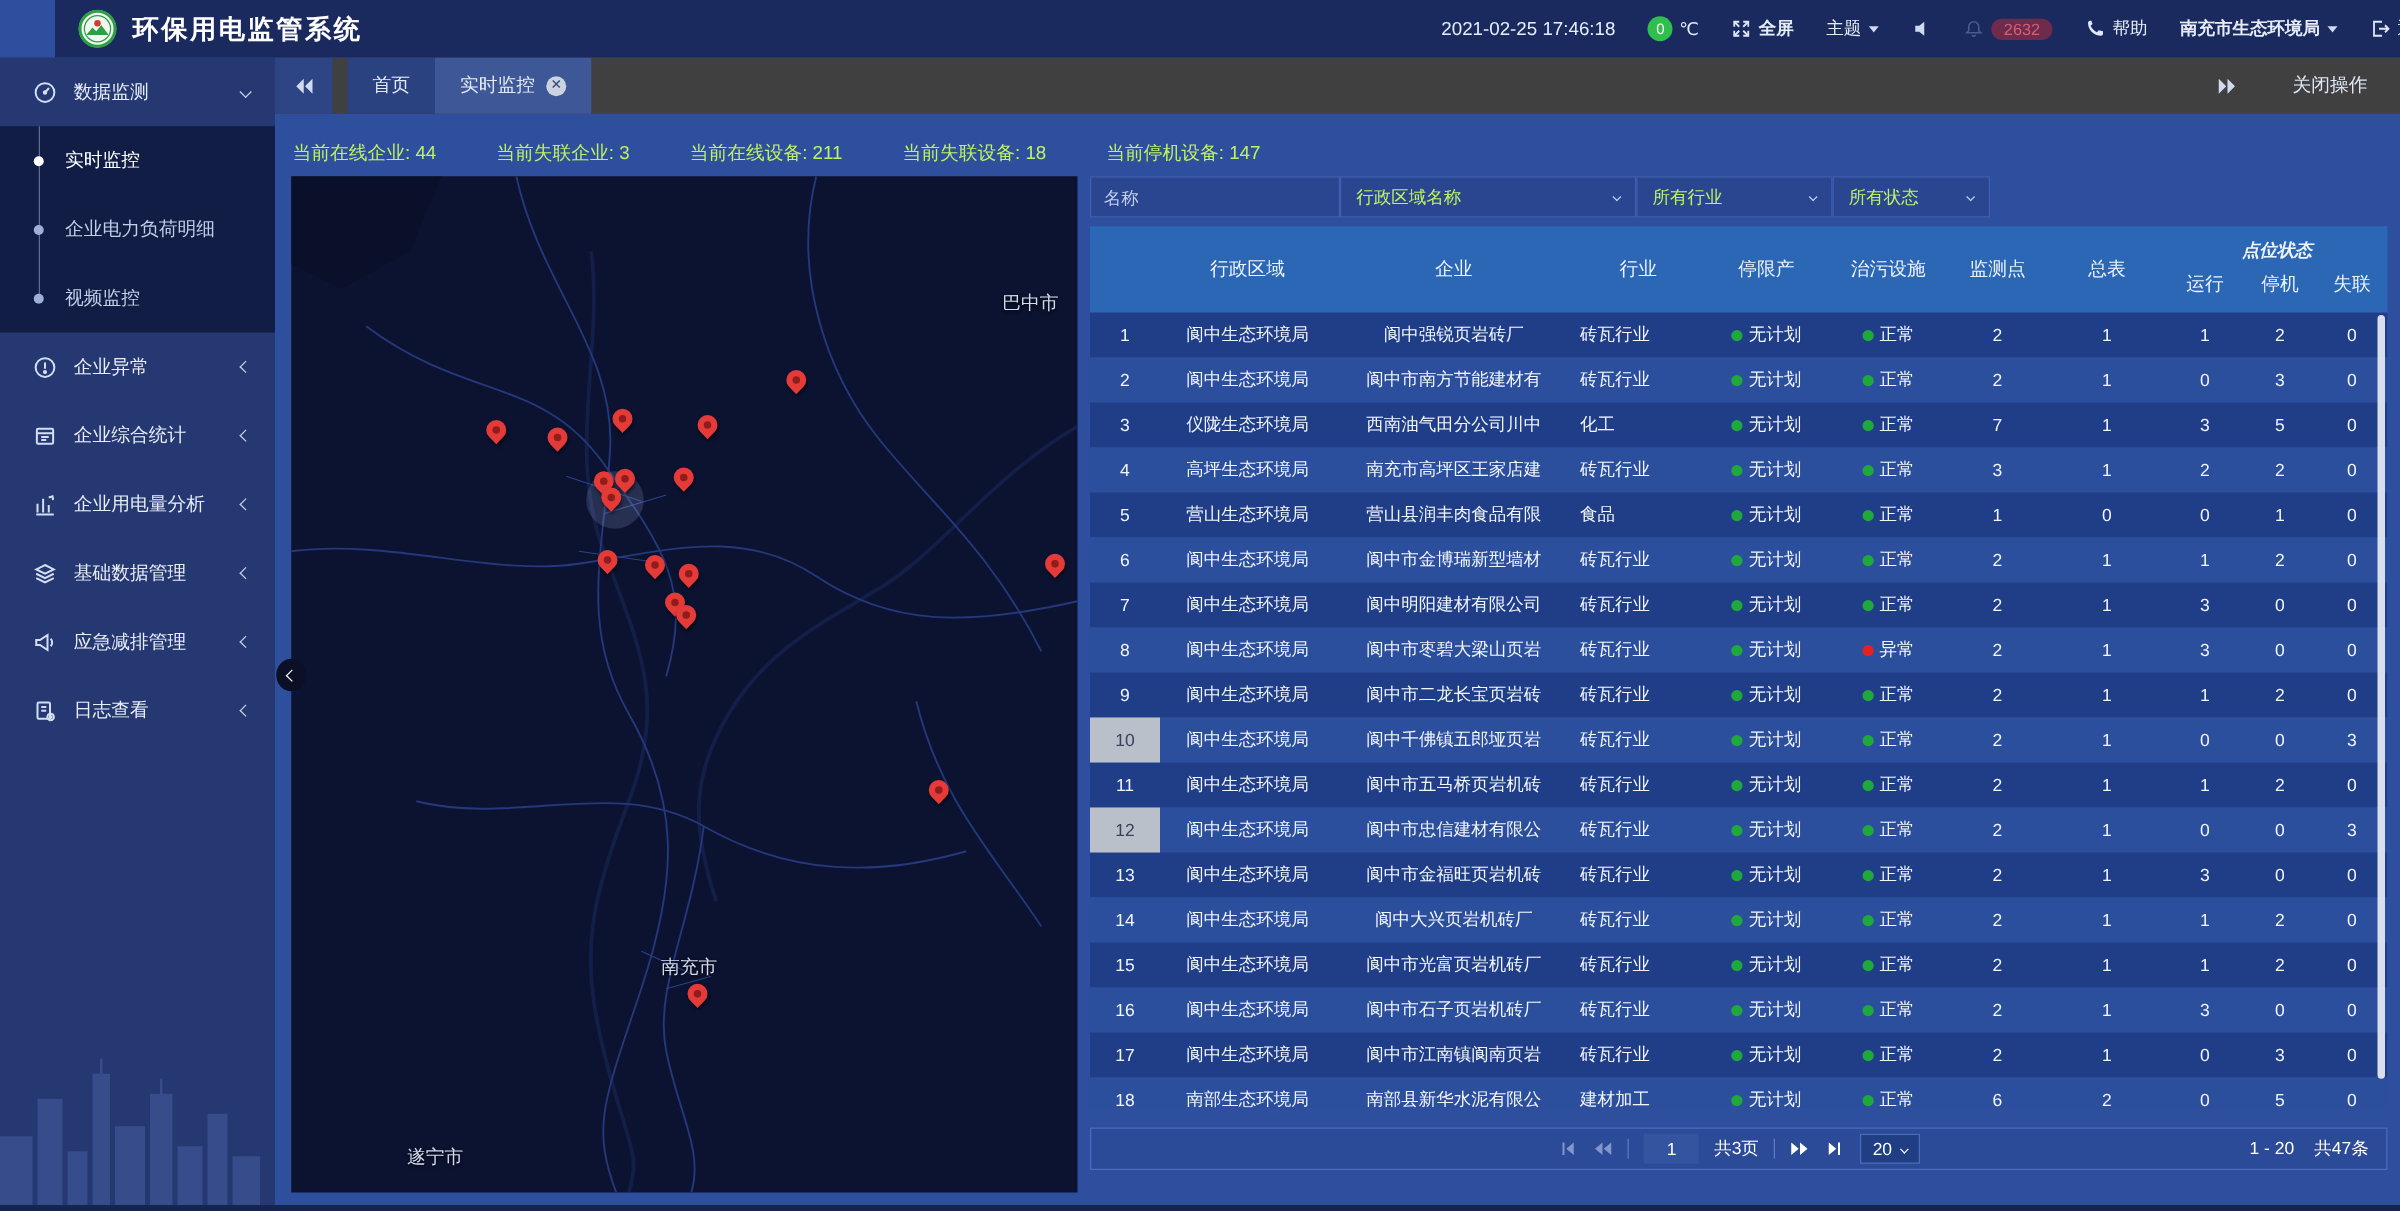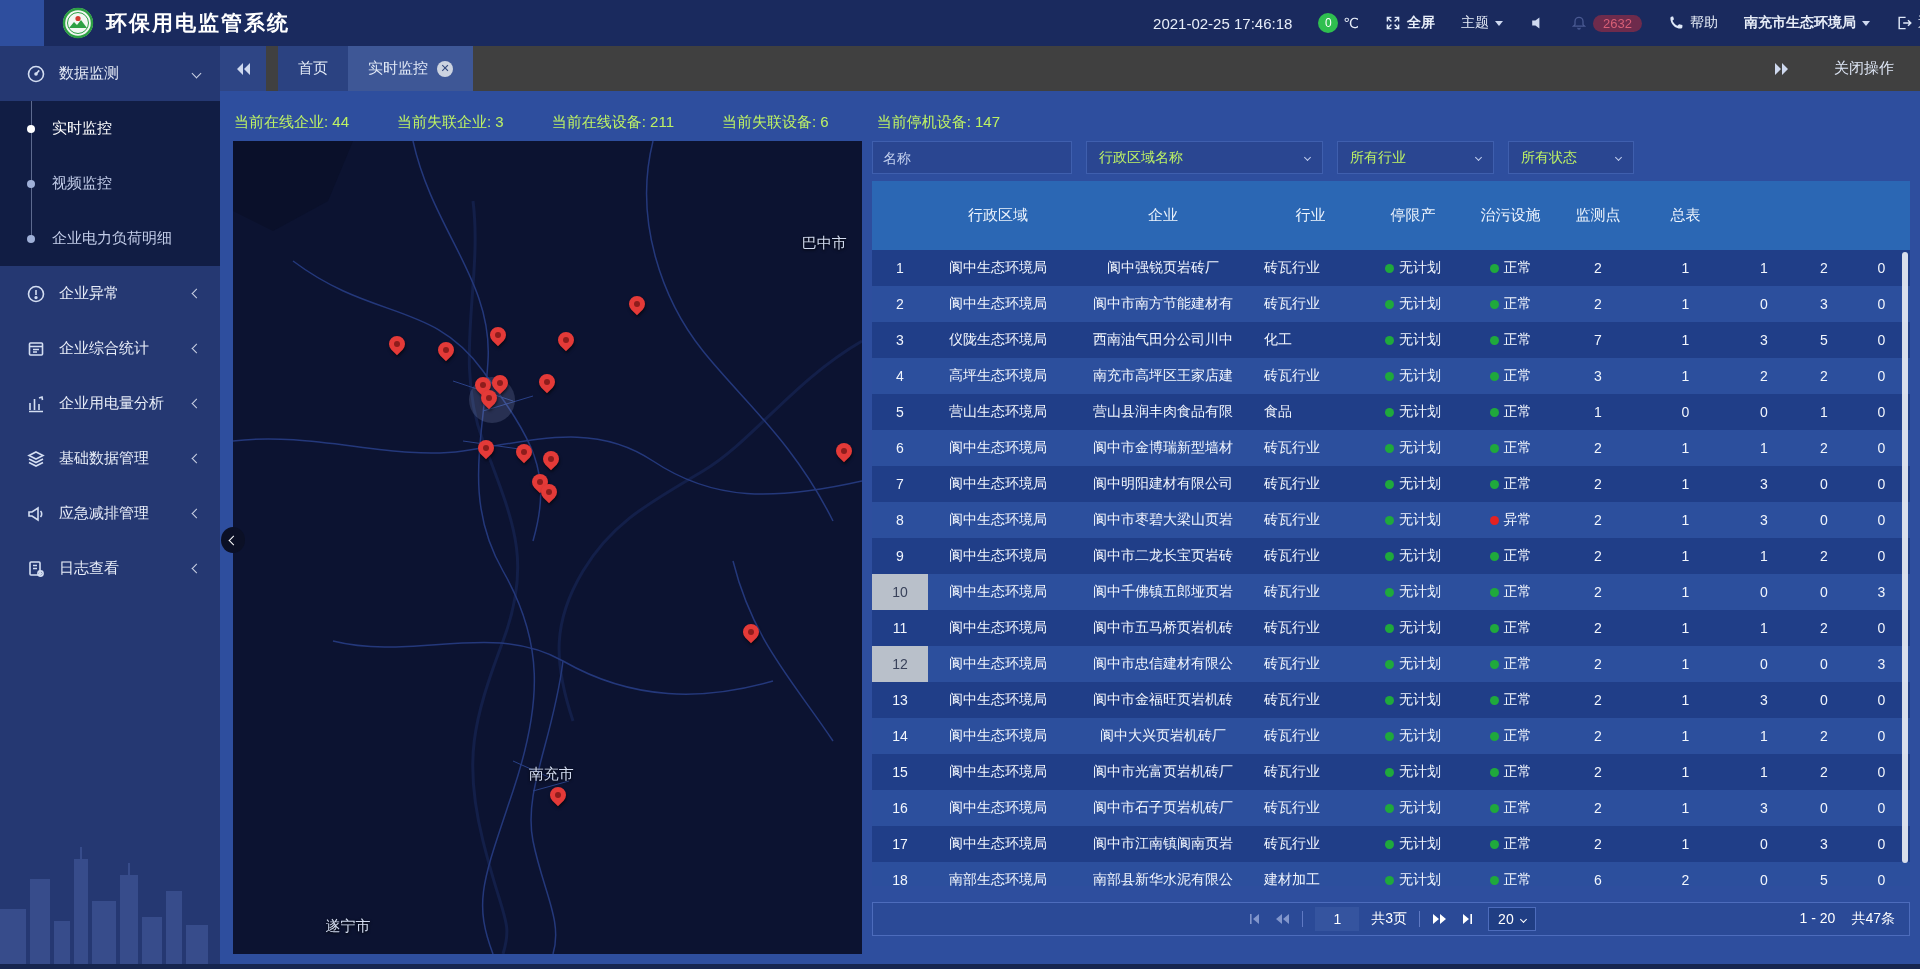--- a/index.html
+++ b/index.html
@@ -63,21 +63,21 @@
   .cluster { position:absolute; width:46px; height:46px; border-radius:50%; background:rgba(185,205,255,.16); transform:translate(-50%,-50%); }
   .pin { position:absolute; width:18px; height:22px; margin:-21px 0 0 -8px; cursor:pointer; }
   .pin::before { content:""; display:block; width:16px; height:16px; background:#e43a38; border-radius:50% 50% 50% 0;
     transform:rotate(-45deg); box-shadow:-1px 2px 3px rgba(0,0,0,.55); }
   .pin::after { content:""; position:absolute; left:5px; top:5px; width:6px; height:6px; border-radius:50%; background:#8e1d1c; }
   .collapse { position:absolute; left:1px; top:436px; width:24px; height:26px; background:#0b1026; border-radius:50%;
     display:flex; align-items:center; justify-content:center; color:#fff; cursor:pointer; z-index:7; }
 
   
   .panel { position:absolute; left:652px; top:50px; width:1038px; height:795px; }
-  .filters { height:33px; display:flex; gap:14px; }
+  .filters { height:33px; display:flex; gap:0; }
   .filters input { width:200px; height:33px; background:#2a4691; border:1px solid #3f5fae; color:#d6e0f5; padding:0 10px; font-size:14px; font-family:inherit; }
   .filters input::placeholder { color:#c2cfee; }
   .sel { height:33px; background:#2a4691; border:1px solid #3f5fae; color:#bef264; display:flex; align-items:center; padding:0 12px; font-size:14px; cursor:pointer; }
   .sel .chev { margin-left:auto; color:#c2cfee; }
   .sel.w1{width:237px} .sel.w2{width:157px} .sel.w3{width:126px}
 
   .thead { margin-top:7px; height:69px; background:#2b67b4; display:flex; color:#ecf3fc; font-size:15px; }
   .hc { display:flex; align-items:center; justify-content:center; flex:0 0 auto; }
   .hgroup { width:177px; display:flex; flex-direction:column; flex:0 0 auto; }
   .hgroup-top { height:31px; display:flex; align-items:flex-end; justify-content:center; font-style:italic; font-weight:bold; font-size:14px; padding-bottom:2px; }
@@ -184,25 +184,25 @@
       <span>数据监测</span>
       <i class="chev down"></i>
     </div>
     <div class="submenu">
       <div class="sub-item active">
         <span class="bullet"></span>
         <span>实时监控</span>
       </div>
       <div class="sub-item">
         <span class="bullet"></span>
-        <span>视频监控</span>
+        <span>企业电力负荷明细</span>
       </div>
       <div class="sub-item">
         <span class="bullet"></span>
-        <span>企业电力负荷明细</span>
+        <span>视频监控</span>
       </div>
     </div>
     <div class="side-section">
       <svg class="mic" viewBox="0 0 20 20" fill="none" stroke="#d4def2" stroke-width="1.6">
         <circle cx="10" cy="10" r="7.5"></circle>
           <path d="M10 6v5"></path>
           <circle cx="10" cy="13.6" r="0.9" fill="#d4def2"></circle>
       </svg>
       <span>企业异常</span>
       <i class="chev left"></i>
@@ -285,21 +285,21 @@
       </span>
       <span>关闭操作</span>
     </div>
   </div>
 
   <div class="main">
     <div class="stats">
         <span>当前在线企业: 44</span>
         <span>当前失联企业: 3</span>
         <span>当前在线设备: 211</span>
-        <span>当前失联设备: 6</span>
+        <span>当前失联设备: 18</span>
         <span>当前停机设备: 147</span>
       </div>
 
     <div class="map">
       <svg class="roads" width="629" height="813" viewBox="0 0 629 813" preserveAspectRatio="none" fill="none">
         <polygon points="0,0 120,0 95,60 40,90 0,70" fill="#0a102a"></polygon>
         <path d="M240 60 C250 140 220 220 250 300 S300 420 270 500 S230 620 250 700 S280 780 270 813" stroke="#131f49" stroke-width="3"></path>
         <path d="M629 200 C560 240 520 300 470 330 S380 380 350 430 S320 520 340 580" stroke="#131f49" stroke-width="3"></path>
         <path d="M60 120 C140 180 200 160 250 230 S320 330 300 400" stroke="#24387b" stroke-width="1.5"></path>
         <path d="M0 300 C80 290 160 320 230 310 S360 280 420 320 S540 360 629 340" stroke="#24387b" stroke-width="1.5"></path>
@@ -361,20 +361,28 @@
 
       <div class="thead">
         <span class="hc c-n"></span>
         <span class="hc c-region">行政区域</span>
         <span class="hc c-company">企业</span>
         <span class="hc c-industry">行业</span>
         <span class="hc c-plan">停限产</span>
         <span class="hc c-fac">治污设施</span>
         <span class="hc c-mon">监测点</span>
         <span class="hc c-tot">总表</span>
+        <div class="hgroup">
+          <div class="hgroup-top">点位状态</div>
+          <div class="hgroup-cells">
+            <span class="hc c-run">运行</span>
+            <span class="hc c-stop">停机</span>
+            <span class="hc c-lost">失联</span>
+          </div>
+        </div>
       </div>
 
       <div class="tbody" id="tbody">
         <div class="trow">
             <span class="td c-n">1</span>
             <span class="td c-region">阆中生态环境局</span>
             <span class="td c-company">阆中强锐页岩砖厂</span>
             <span class="td c-industry left">砖瓦行业</span>
             <span class="td c-plan">
               <i class="dot ok"></i>

